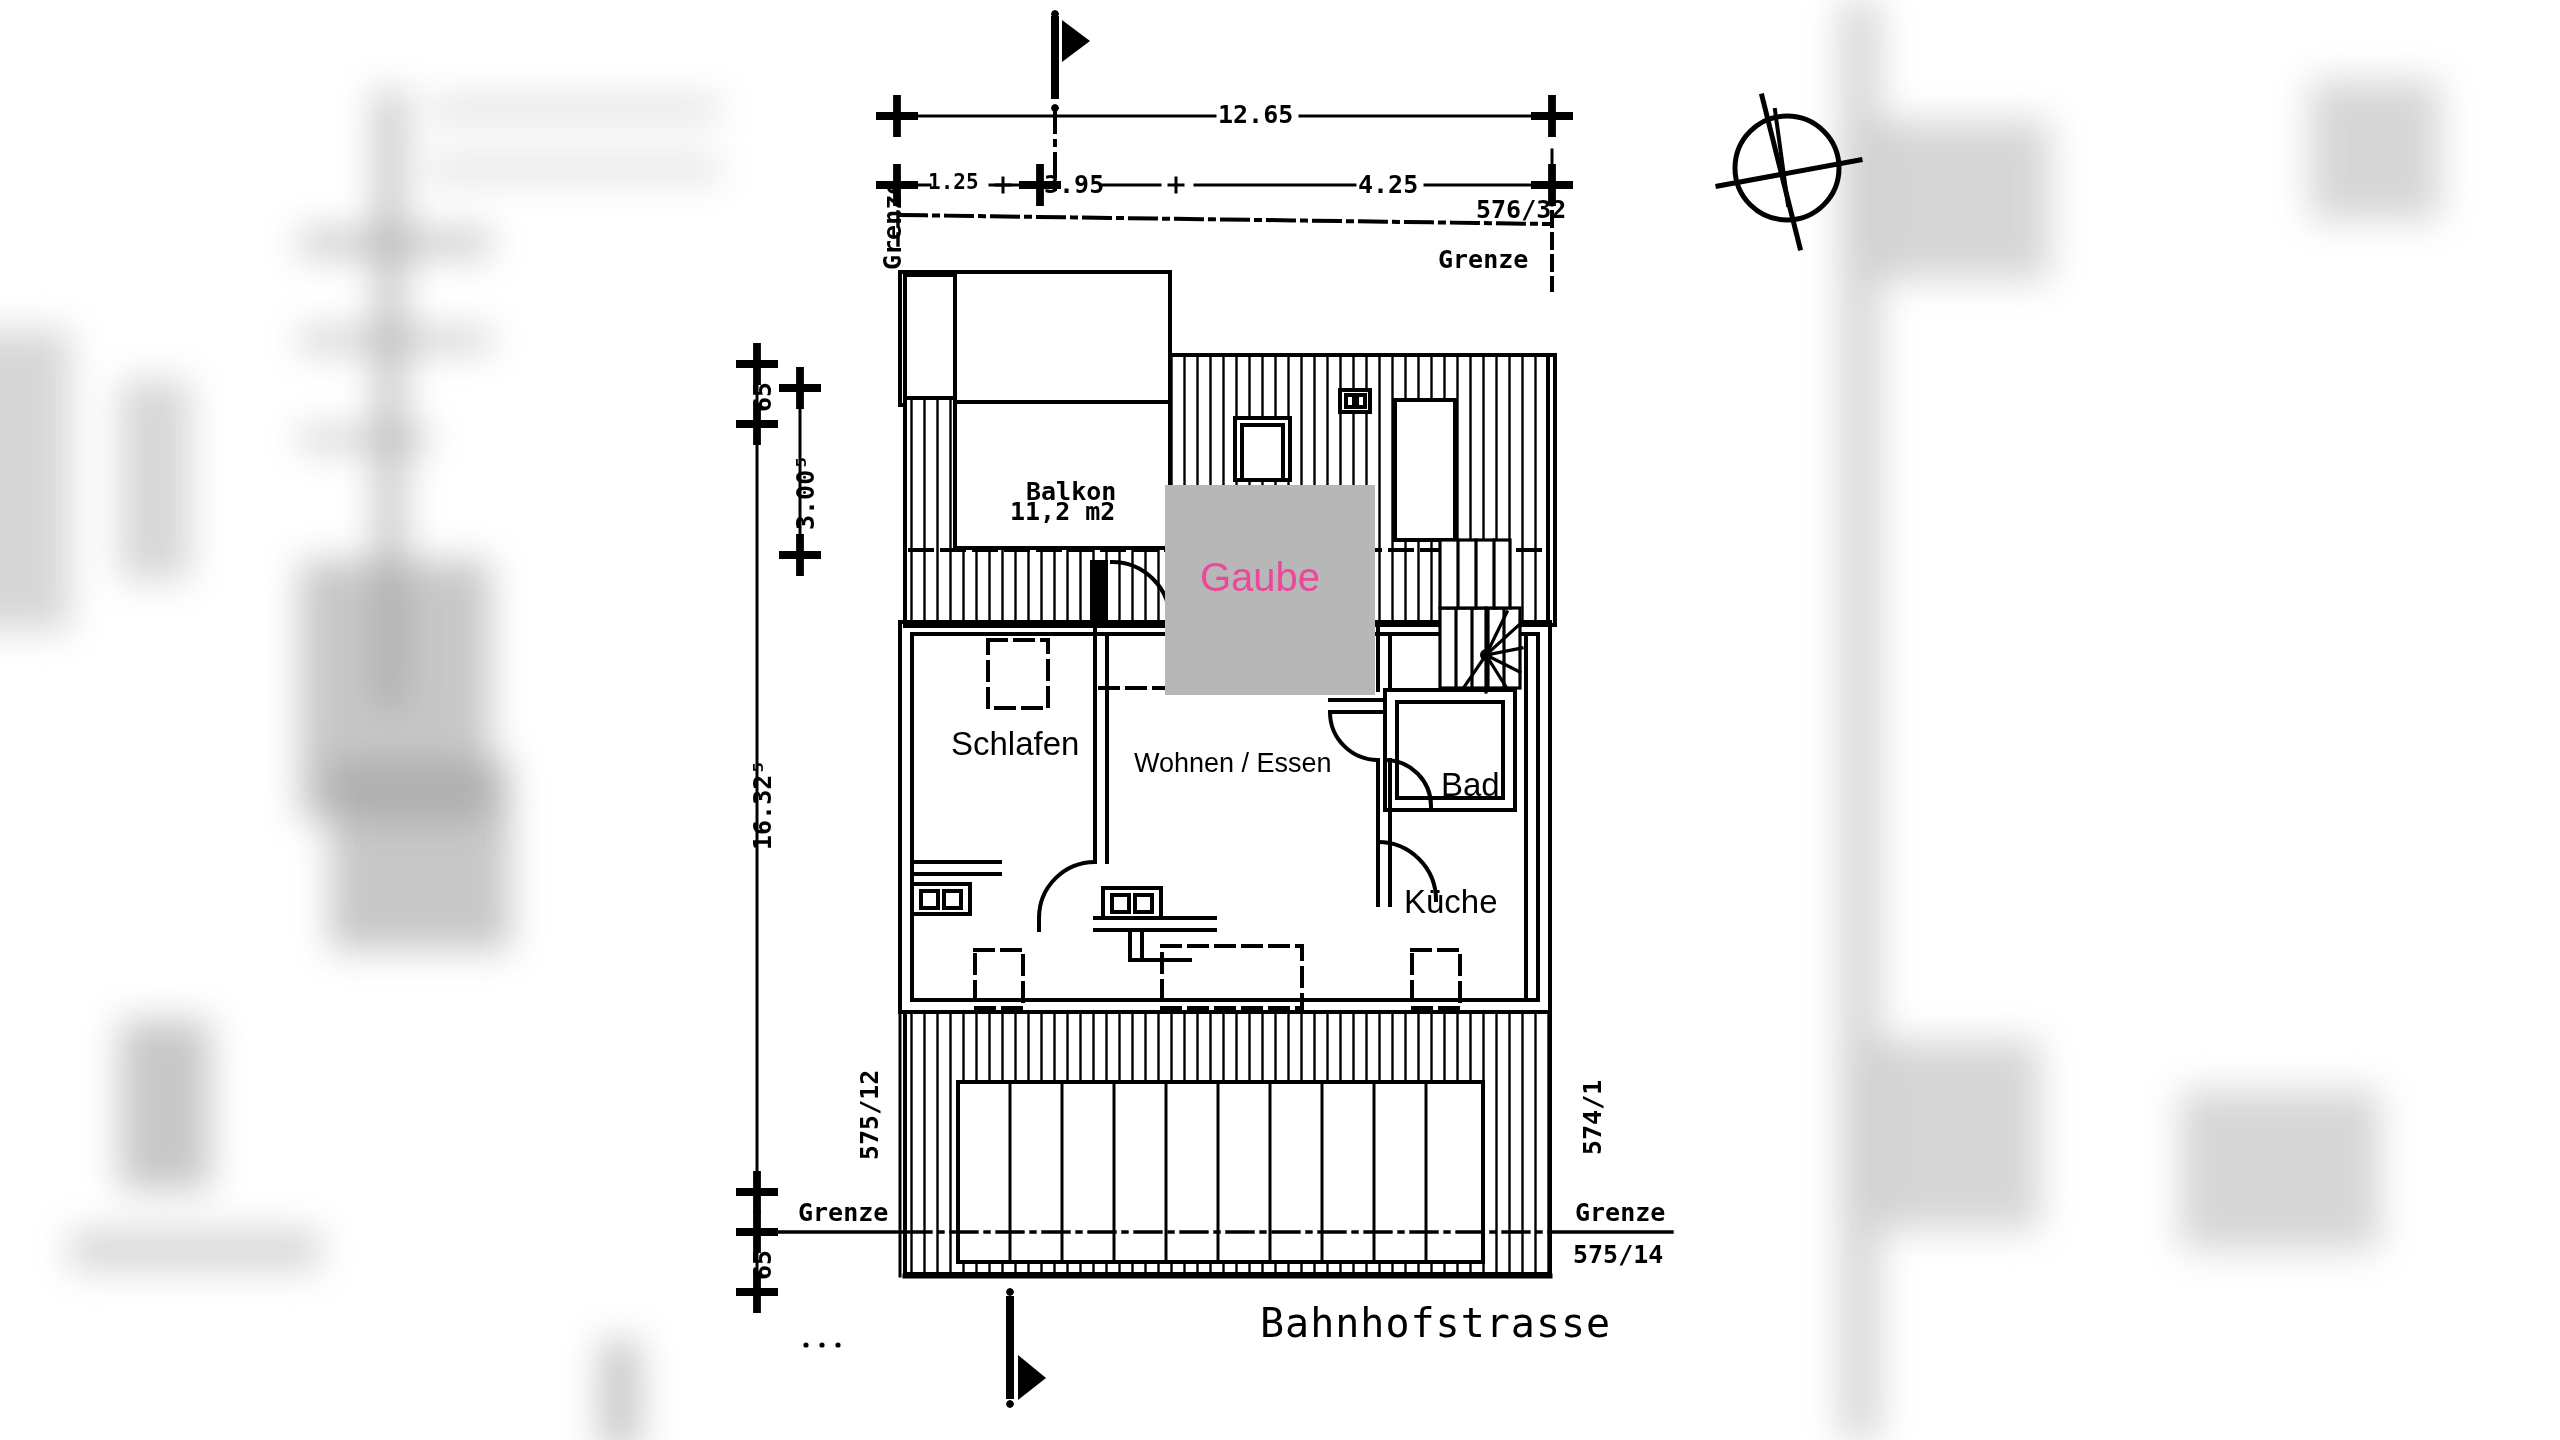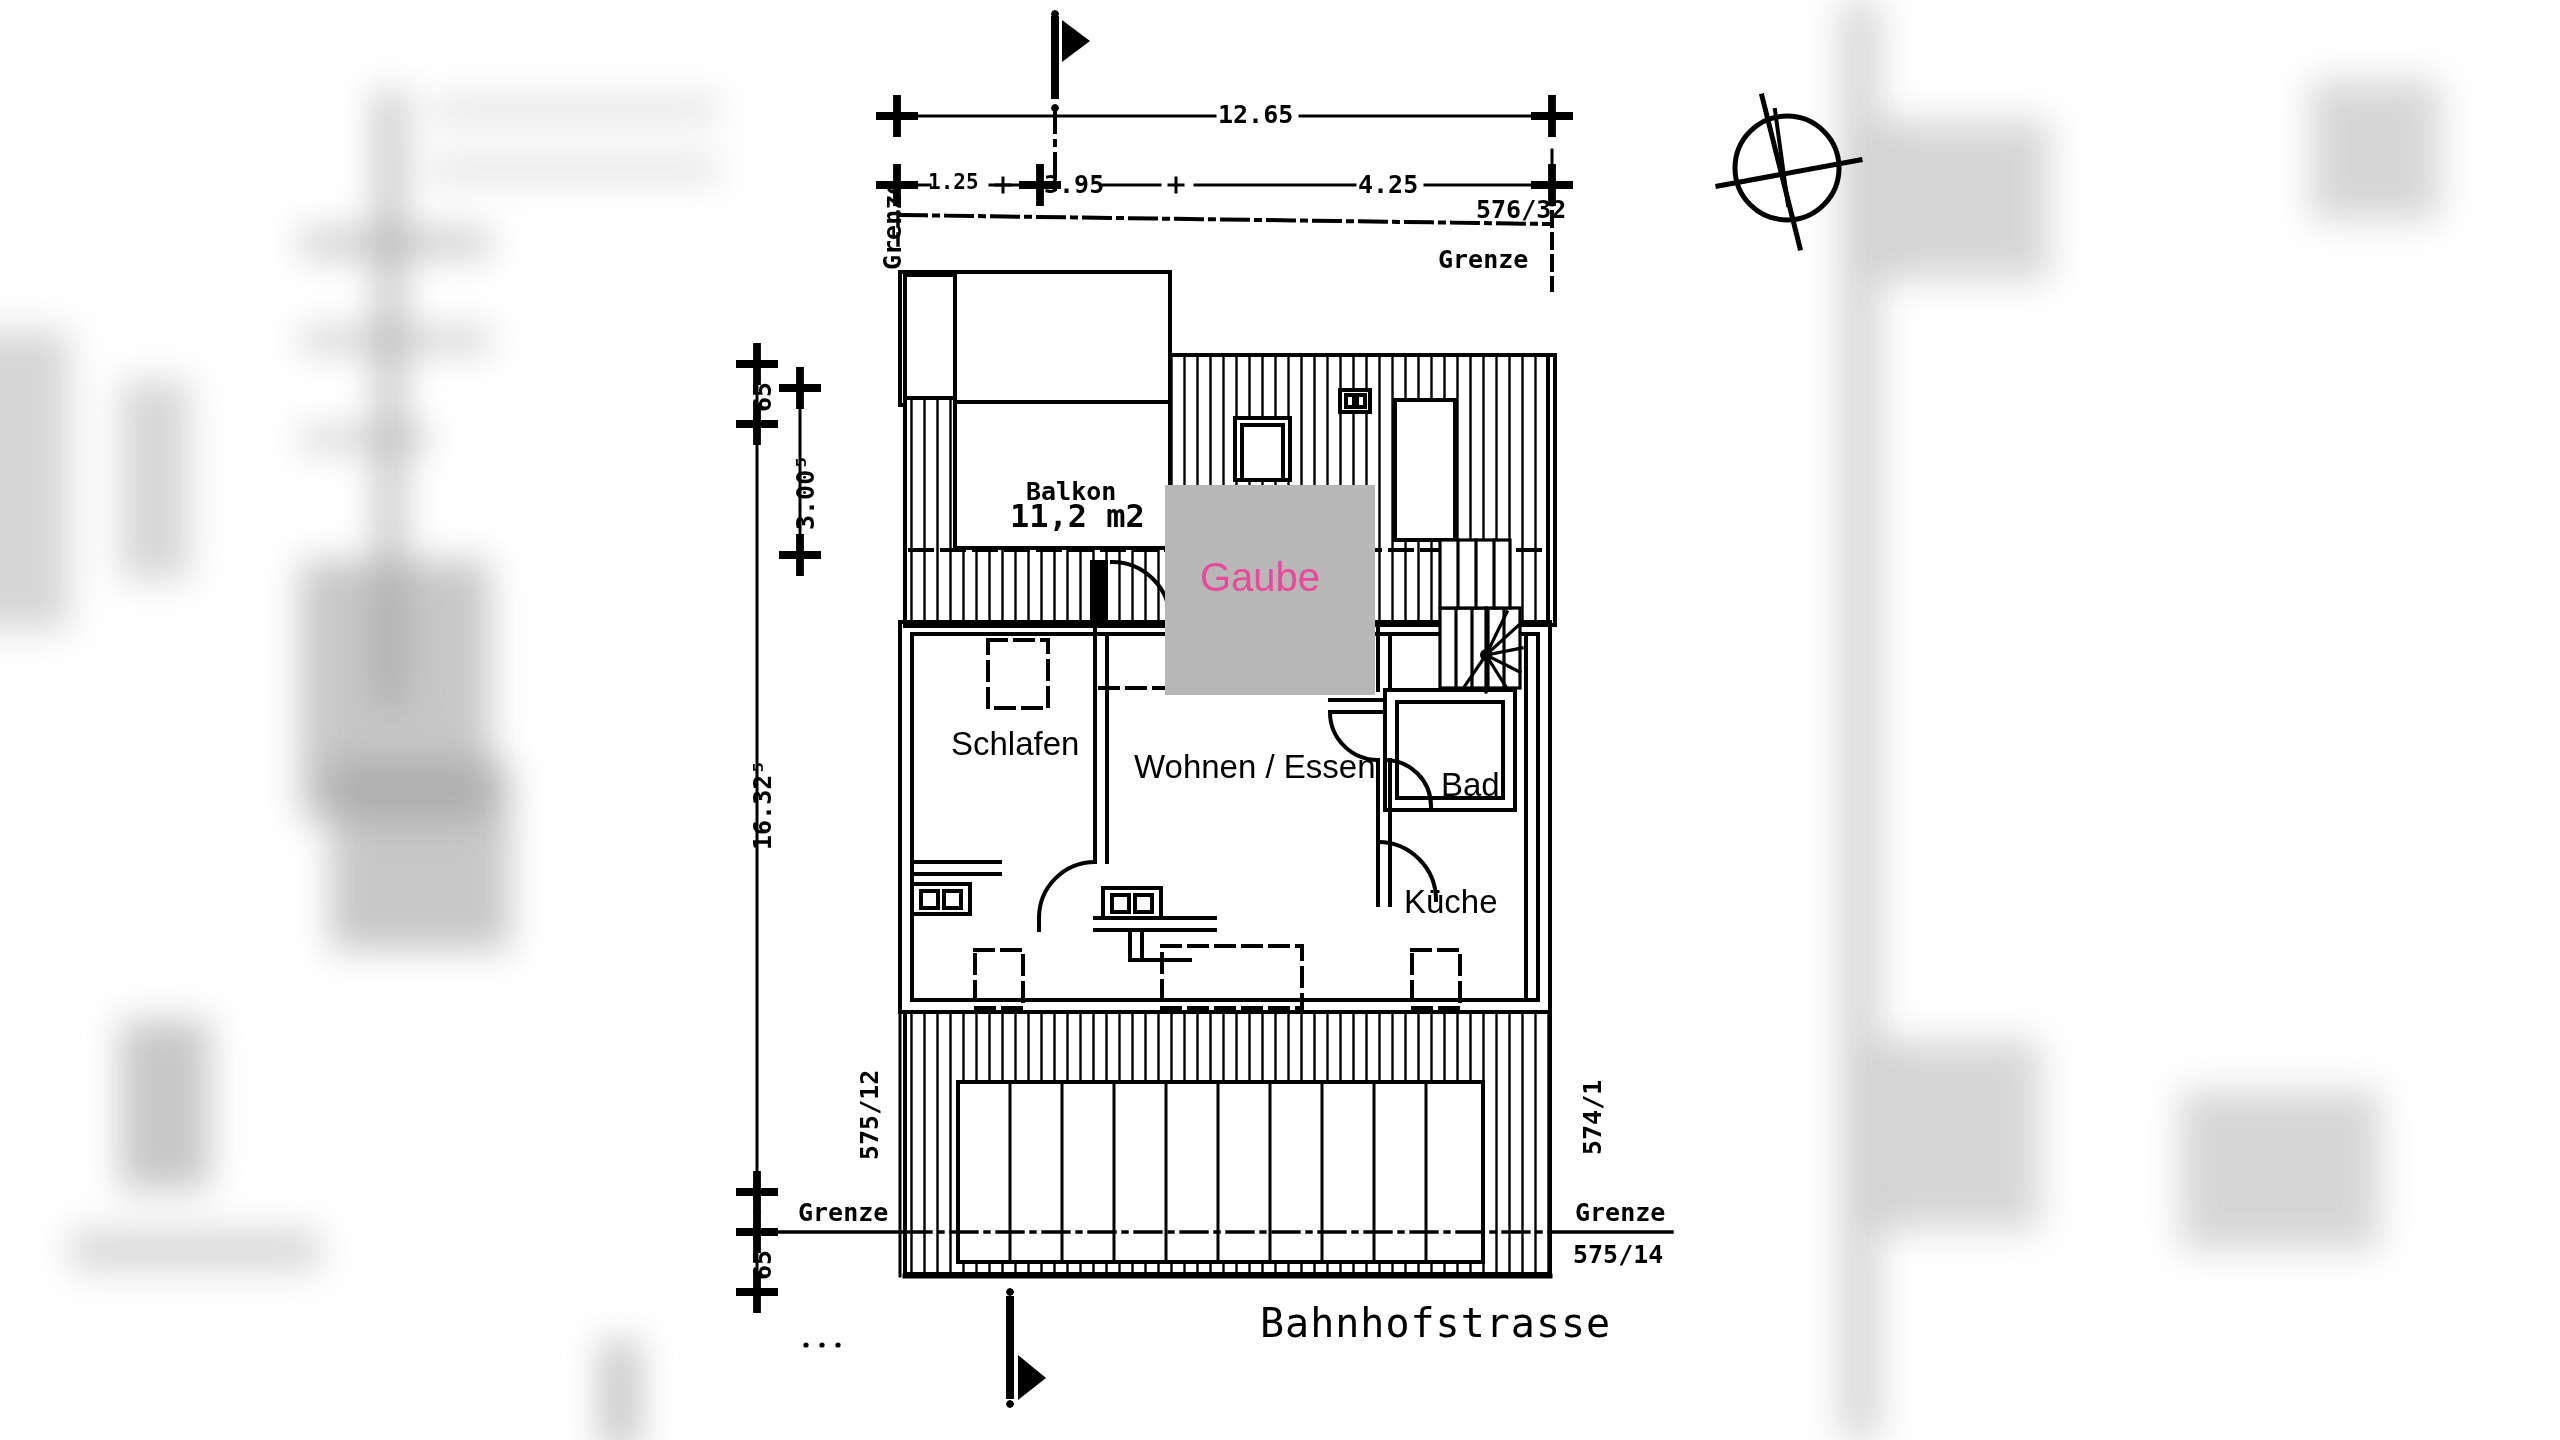--- a/index.html
+++ b/index.html
@@ -309,22 +309,22 @@
   <div class="lbl" style="left:1438px;top:245px;font-size:25px;">Grenze</div>
   <div class="lbl" style="left:798px;top:1198px;font-size:25px;">Grenze</div>
   <div class="lbl" style="left:1575px;top:1198px;font-size:25px;">Grenze</div>
 
   <div class="lbl" style="left:1432px;top:195px;font-size:25px;margin-left:44px;">576/32</div>
   <div class="lbl rot90" style="left:855px;top:1160px;font-size:25px;">575/12</div>
   <div class="lbl rot90" style="left:1578px;top:1155px;font-size:25px;">574/1</div>
   <div class="lbl" style="left:1573px;top:1240px;font-size:25px;">575/14</div>
 
   <div class="lbl" style="left:1026px;top:470px;font-size:25px;margin-top:7px;">Balkon</div>
-  <div class="lbl" style="left:1010px;top:497px;font-size:32px;">11,2 m2</div>
+  <div class="lbl" style="left:1010px;top:497px;font-size:25px;">11,2 m2</div>
 
   <div class="lbl room" style="left:951px;top:725px;font-size:33px;">Schlafen</div>
-  <div class="lbl room" style="left:1134px;top:748px;font-size:33px;">Wohnen / Essen</div>
+  <div class="lbl room" style="left:1134px;top:748px;font-size:27px;">Wohnen / Essen</div>
   <div class="lbl room" style="left:1441px;top:727px;font-size:33px;margin-top:39px;">Bad</div>
   <div class="lbl room" style="left:1404px;top:883px;font-size:33px;">Küche</div>
 
   <div class="street" style="left:1236px;top:1300px;margin-left:24px;">Bahnhofstrasse</div>
 
 </div>
 
 </body></html>

